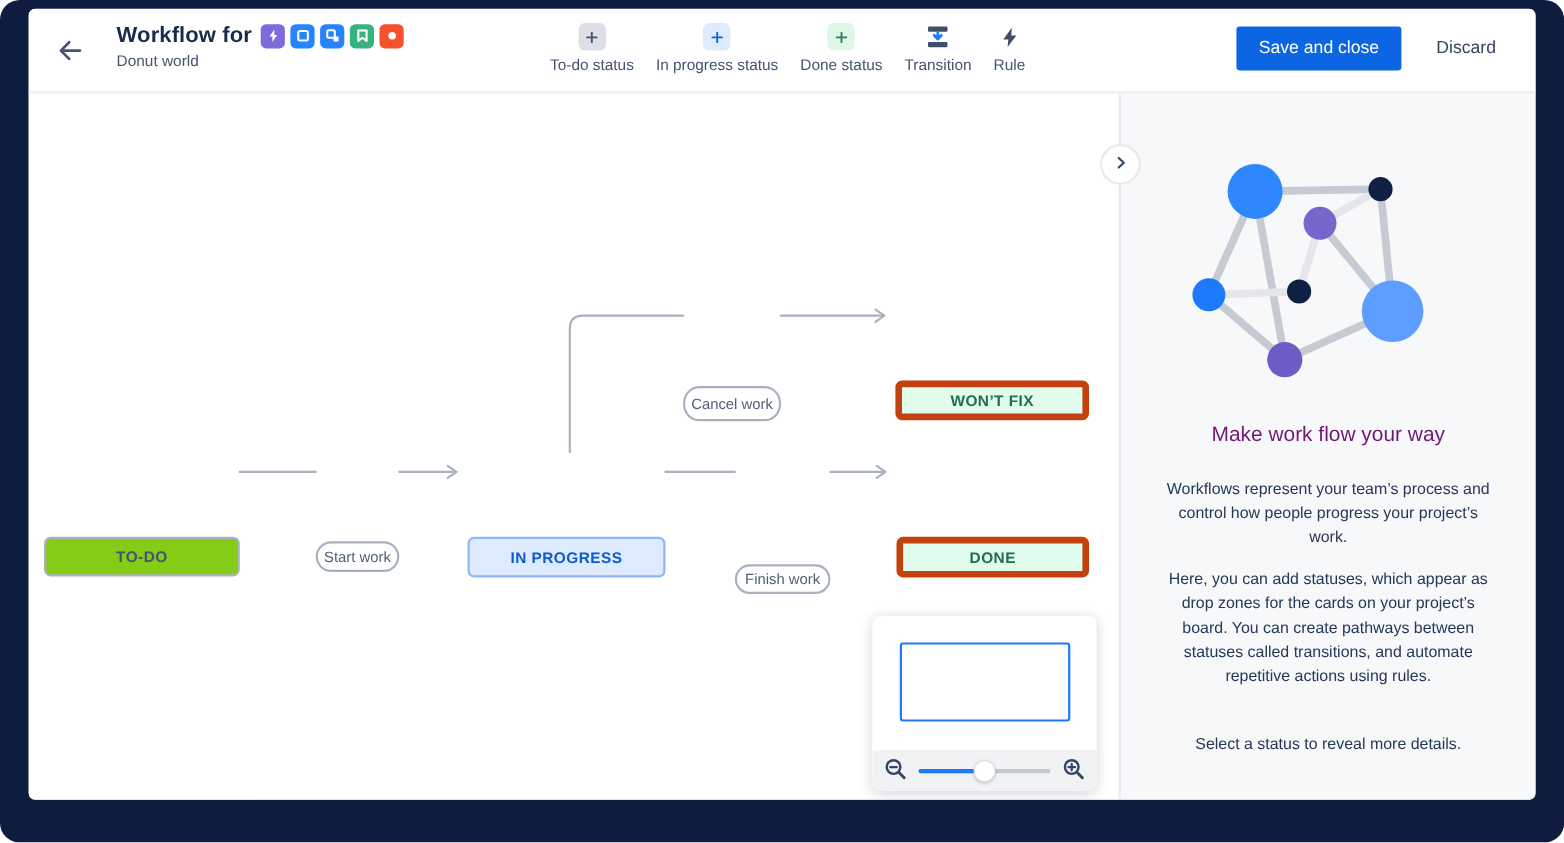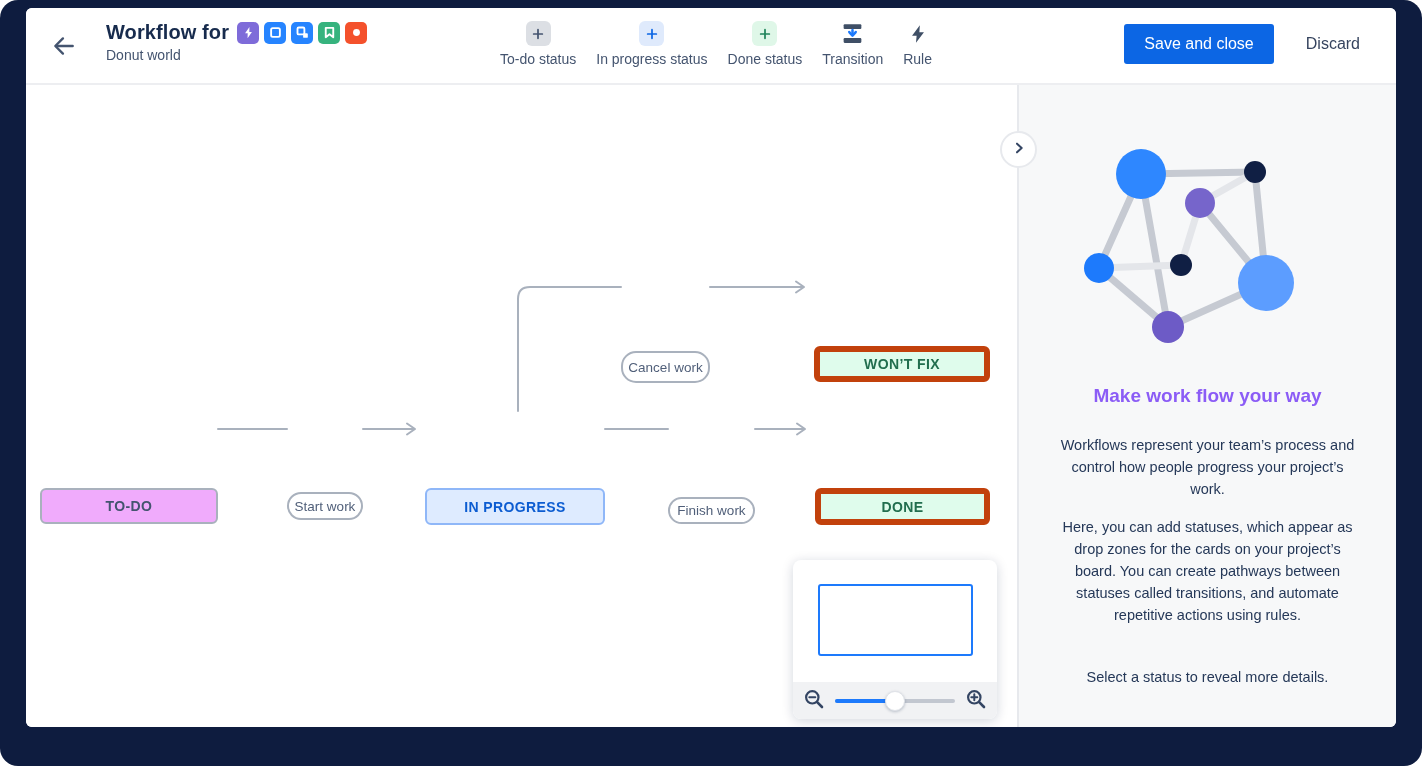--- a/index.html
+++ b/index.html
@@ -28,41 +28,41 @@
   .tool-glyph { width:25px; height:25px; display:flex; align-items:center; justify-content:center; color:#44546f; }
 
   .header-actions { position:absolute; right:18px; top:16px; display:flex; align-items:center; }
   .save-btn { height:40px; padding:0 20px; background:#0c66e4; border:none; border-radius:3px; color:#fff; font-size:16px; font-weight:500; font-family:inherit; cursor:pointer; }
   .discard-btn { margin-left:14px; height:40px; padding:0 18px; background:none; border:none; color:#36445f; font-size:16px; font-weight:500; font-family:inherit; cursor:pointer; }
 
   
   .canvas { position:absolute; left:0; top:77px; width:991px; height:642px; background:#fff; }
   .edges-svg { position:absolute; inset:0; pointer-events:none; }
   .node { position:absolute; display:flex; align-items:center; justify-content:center; font-size:14px; font-weight:700; letter-spacing:.4px; border-radius:6px; cursor:pointer; }
-  .node-todo { background:#f0abfc; border:2px solid #a9b1bd; color:#44546f; }
+  .node-todo { background:#84cc16; border:2px solid #a9b1bd; color:#44546f; }
   .node-inprogress { background:#deebff; border:2px solid #8fb7f8; color:#0c5cd1; }
   .node-done { background:#dffcec; border:6px solid #c2410c; color:#216e4e; }
   .pill { position:absolute; display:flex; align-items:center; justify-content:center; background:#fff; border:2px solid #a9b1bd; border-radius:15px; color:#505f79; font-size:13.5px; cursor:pointer; }
 
   
   .minimap { position:absolute; left:767px; top:475px; width:204px; height:159px; background:#fff; border-radius:8px; box-shadow:0 2px 12px rgba(9,30,66,.18); overflow:hidden; }
   .mini-viewport { position:absolute; left:25px; top:24px; width:155px; height:72px; border:2px solid #1d7afc; border-radius:3px; background:#fff; cursor:move; }
   .mini-footer { position:absolute; left:0; bottom:0; width:100%; height:37px; background:#f1f2f4; display:flex; align-items:center; }
   .mag-btn { background:none; border:none; cursor:pointer; color:#344563; width:24px; height:24px; display:flex; align-items:center; justify-content:center; }
   .mag-out { margin-left:9px; }
   .mag-in { margin-left:auto; margin-right:9px; }
   .zoom-track { position:absolute; left:42px; top:17px; width:120px; height:4px; border-radius:2px; background:#c2c7d0; }
   .zoom-fill { position:absolute; left:0; top:0; height:4px; width:52px; border-radius:2px; background:#1d7afc; }
   .zoom-thumb { position:absolute; left:50px; top:-8px; width:20px; height:20px; border-radius:50%; background:#fff; border:1px solid #dfe2e7; box-shadow:0 1px 3px rgba(9,30,66,.25); cursor:grab; }
 
   
   .panel { position:absolute; left:991px; top:77px; width:379px; height:642px; background:#f7f8f9; border-left:2px solid #e7e9ed; }
   .panel-toggle { position:absolute; left:-19px; top:46px; width:37px; height:37px; border-radius:50%; background:#fff; border:2px solid #e7e9ed; color:#344563; display:flex; align-items:center; justify-content:center; cursor:pointer; z-index:40; }
   .illustration { position:absolute; left:45px; top:48px; }
-  .panel-heading { position:absolute; left:0; top:300px; width:100%; text-align:center; font-size:19px; font-weight:700; color:#8b5cf6; }
+  .panel-heading { position:absolute; left:0; top:300px; width:100%; text-align:center; font-size:19px; font-weight:400; color:#701a75; }
   .panel-copy { position:absolute; left:50%; transform:translateX(-50%); width:302px; text-align:center; font-size:14.5px; line-height:22px; color:#253858; }
   .p1 { top:349px; }
   .p2 { top:431px; }
   .p3 { top:581px; }
 </style>
 </head>
 <body>
 
 <div class="stage">
   <div class="app">
@@ -181,21 +181,21 @@
           <path d="M770 273.5 l8 5.5 -8 5.5"></path>
         </g>
       </svg>
 
       <div class="node node-todo" style="left:14px; top:403px; width:178px; height:36px;">TO-DO</div>
       <div class="node node-inprogress" style="left:399px; top:403px; width:180px; height:37px;">IN PROGRESS</div>
       <div class="node node-done" style="left:789px; top:403px; width:175px; height:37px;">DONE</div>
       <div class="node node-done" style="left:788px; top:261px; width:176px; height:36px;">WON’T FIX</div>
 
       <div class="pill" style="left:261px; top:407px; width:76px; height:28px;">Start work</div>
-      <div class="pill" style="left:642px; top:412px; width:87px; height:27px;">Finish work</div>
+      <div class="pill" style="left:642px; top:428px; width:87px; height:27px;">Finish work</div>
       <div class="pill" style="left:595px; top:266px; width:89px; height:32px;">Cancel work</div>
 
       <div class="minimap">
         <div class="mini-viewport"></div>
         <div class="mini-footer">
           <button class="mag-btn mag-out">
             <span>
               <svg width="22" height="22" viewBox="0 0 22 22" fill="none" stroke="currentColor">
                   <circle cx="9.3" cy="9.3" r="6.2" stroke-width="2.2"></circle>
                   <path d="M14.2 14.2L19 19" stroke-width="2.6" stroke-linecap="round"></path>

